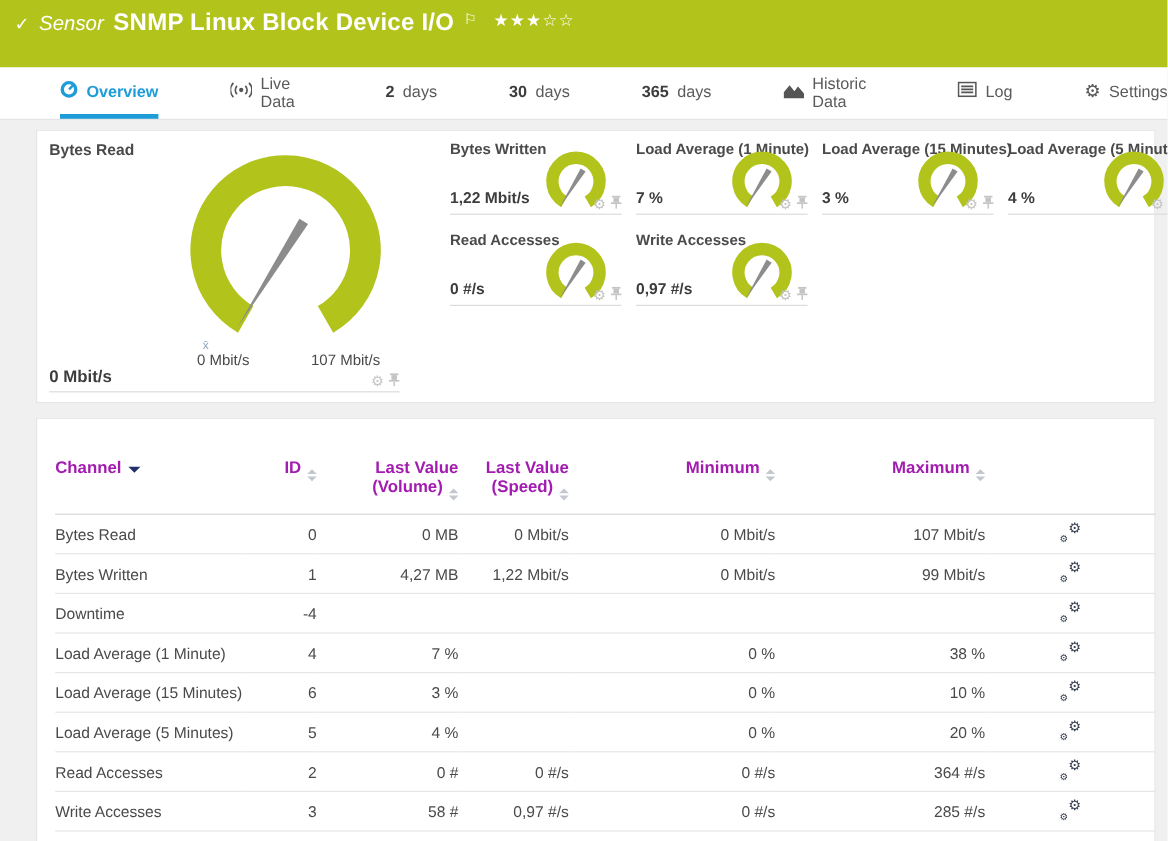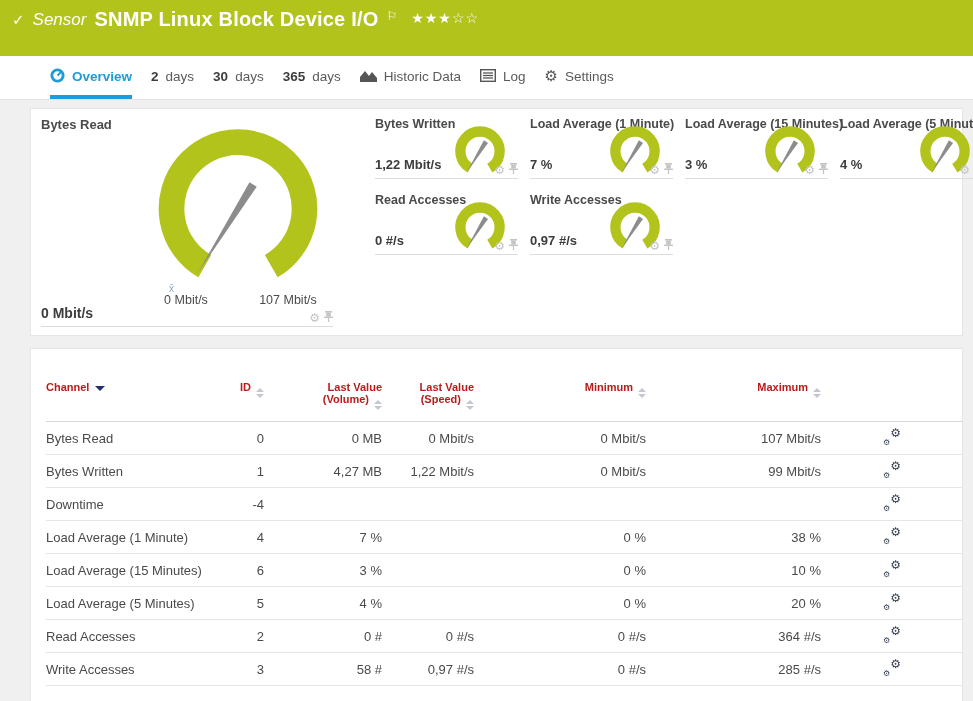--- a/index.html
+++ b/index.html
@@ -29,21 +29,22 @@
   .sensor-status { font-size: 11px; font-weight: bold; margin: 4px 0 0 38px; }
 
   
   .tabbar {
     height: 44px;
     background: #ffffff;
     border-bottom: 1px solid #e4e4e4;
     display: flex;
     align-items: stretch;
     padding-left: 50px;
-    gap: 19px;
+    gap: 60px;
+    justify-content: flex-end;
   }
   .tab {
     display: flex; align-items: center; gap: 7px;
     color: #5a5a5a; font-size: 13.5px;
     cursor: pointer;
     border-bottom: 4px solid transparent;
     padding-top: 2px;
   }
   .tab .tab-num { font-weight: bold; color: #3c3c3c; }
   .tab.active { color: #1e9cd7; font-weight: bold; border-bottom-color: #1e9cd7; }
@@ -85,21 +86,21 @@
     flex: none;
   }
   .small-cell .gauge-title { font-size: 12.5px; white-space: nowrap; }
   .small-gauge-svg { position: absolute; right: 4px; top: 7px; }
   .small-gauge-value { position: absolute; left: 0; bottom: 6px; font-size: 13px; font-weight: bold; color: #3c3c3c; }
 
   
   .panel-table { margin-top: 12px; padding: 0 16px 0 15px; height: 370px; }
   table { width: 100%; border-collapse: collapse; table-layout: fixed; }
   th {
-    color: #b91c1c; font-size: 11px; font-weight: bold;
+    color: #a21caf; font-size: 14px; font-weight: bold;
     text-align: right; vertical-align: top;
     padding: 32px 0 12px 0;
     cursor: pointer;
   }
   th.col-channel { text-align: left; }
   col.c-channel { width: 160px; }
   col.c-id { width: 58px; }
   col.c-vol { width: 118px; }
   col.c-speed { width: 92px; }
   col.c-min { width: 172px; }
@@ -136,20 +137,32 @@
 
 <div class="tabbar">
   <div class="tab active">
     <span class="icon">
       <svg width="15" height="15" viewBox="0 0 16 16">
           <circle cx="8" cy="8" r="6" fill="none" stroke="#1e9cd7" stroke-width="3"></circle>
           <line x1="8" y1="8" x2="12" y2="4" stroke="#1e9cd7" stroke-width="2"></line>
         </svg>
     </span>
     <span>Overview</span>
+  </div>
+  <div class="tab">
+    <span class="icon">
+      <svg width="18" height="14" viewBox="0 0 18 14">
+          <circle cx="9" cy="7" r="1.8" fill="#555"></circle>
+          <path d="M5.5 3.5 A5 5 0 0 0 5.5 10.5" fill="none" stroke="#555" stroke-width="1.4"></path>
+          <path d="M2.5 1 A8.5 8.5 0 0 0 2.5 13" fill="none" stroke="#555" stroke-width="1.4"></path>
+          <path d="M12.5 3.5 A5 5 0 0 1 12.5 10.5" fill="none" stroke="#555" stroke-width="1.4"></path>
+          <path d="M15.5 1 A8.5 8.5 0 0 1 15.5 13" fill="none" stroke="#555" stroke-width="1.4"></path>
+        </svg>
+    </span>
+    <span>Live Data</span>
   </div>
   <div class="tab">
     <span class="tab-num">2</span>
     <span>days</span>
   </div>
   <div class="tab">
     <span class="tab-num">30</span>
     <span>days</span>
   </div>
   <div class="tab">

